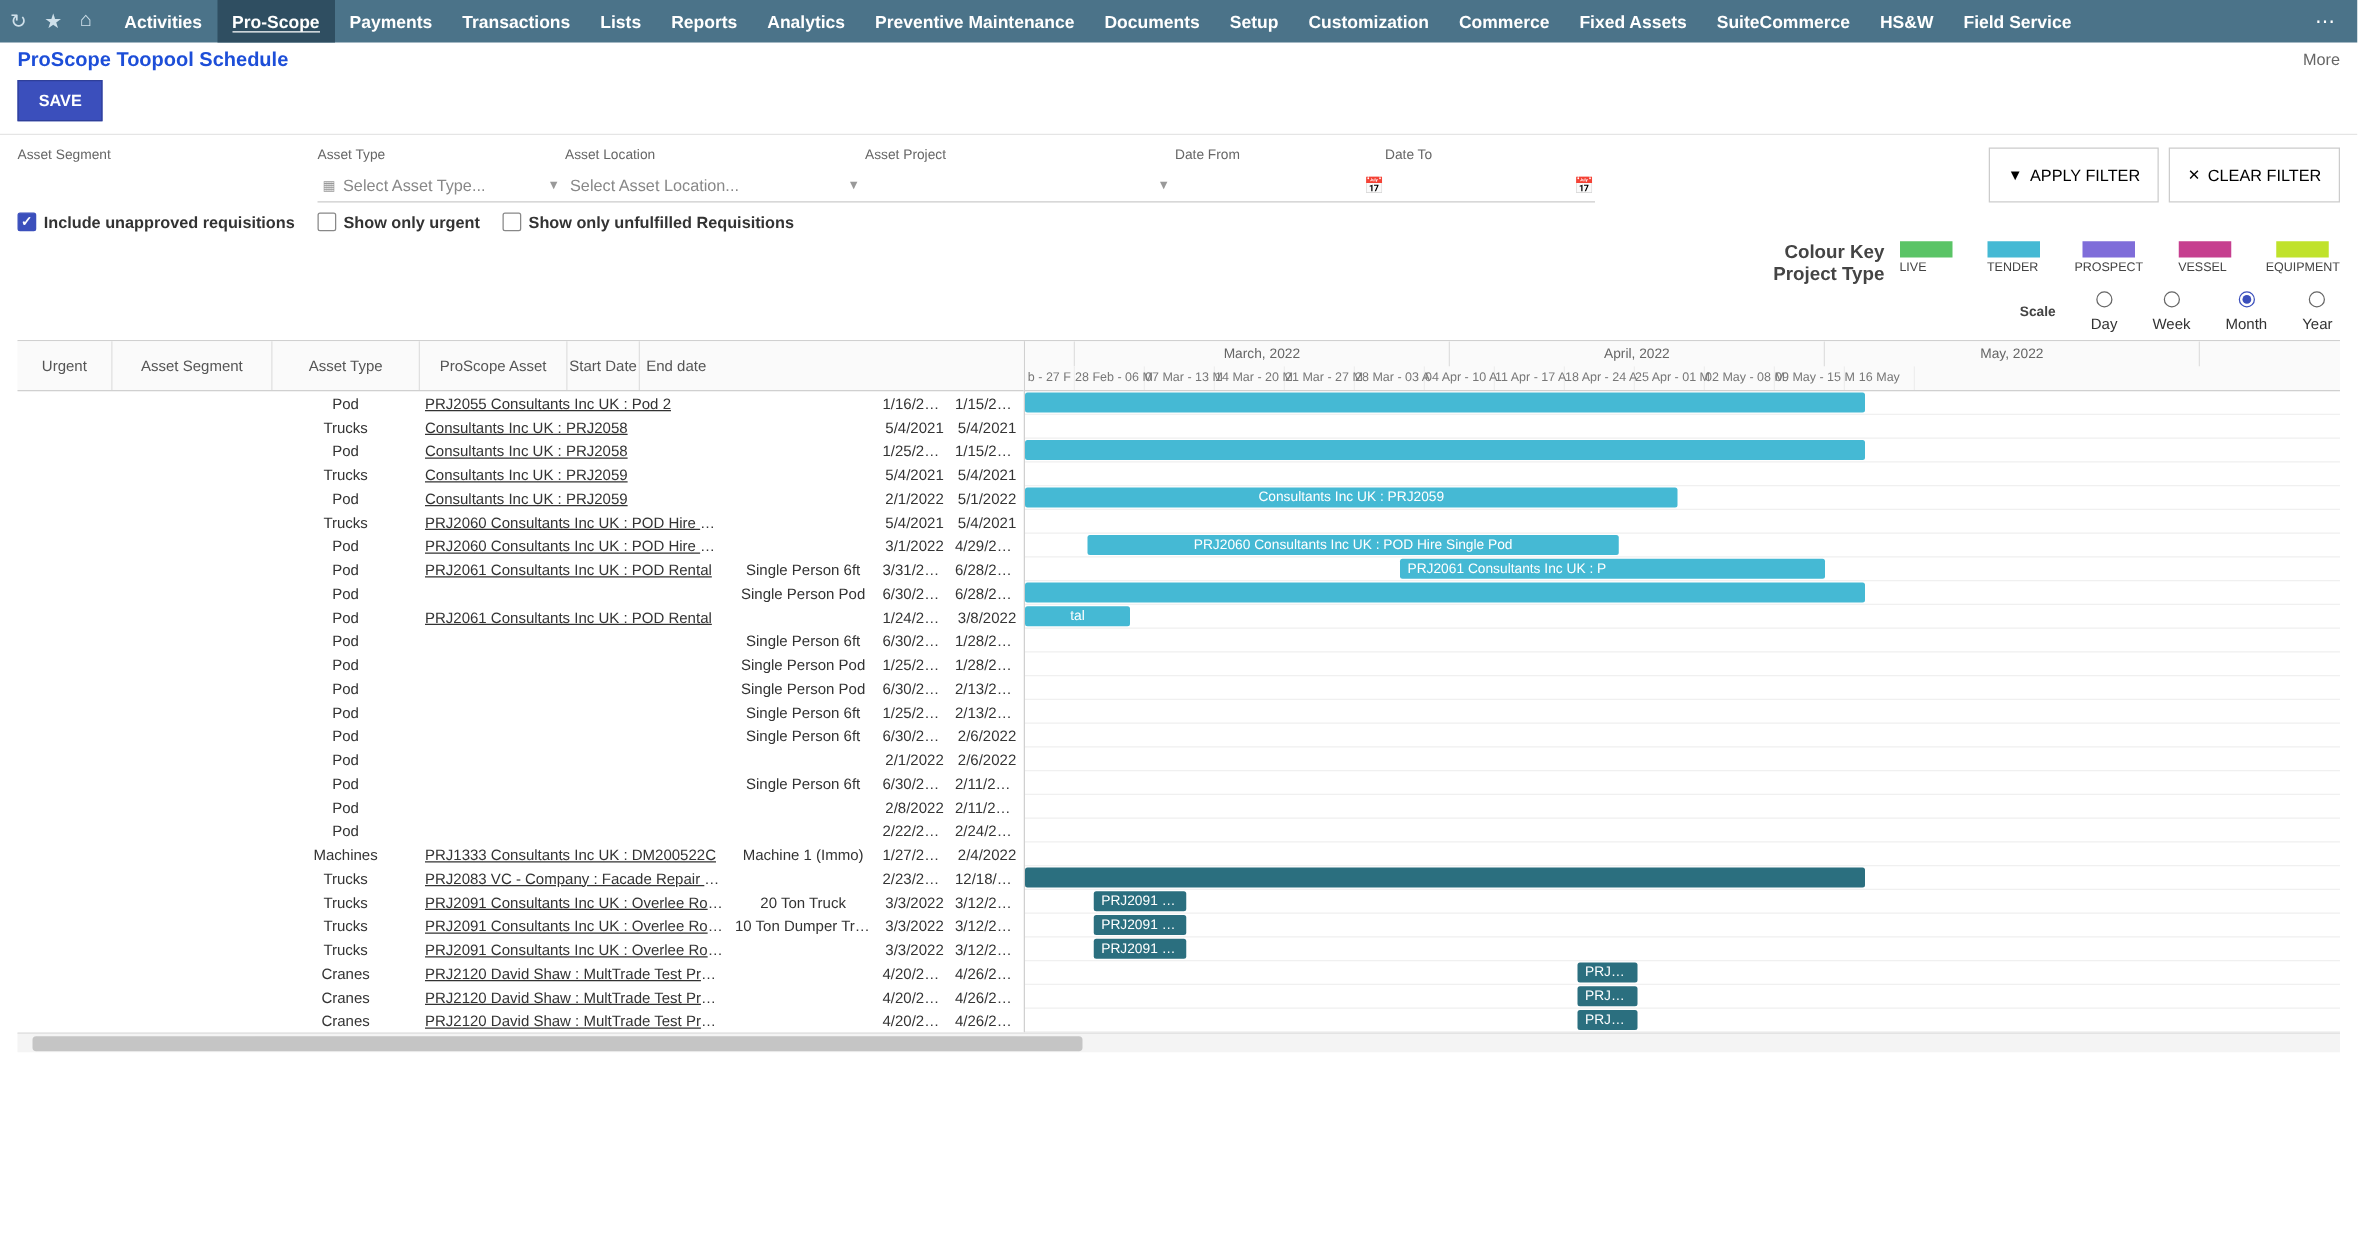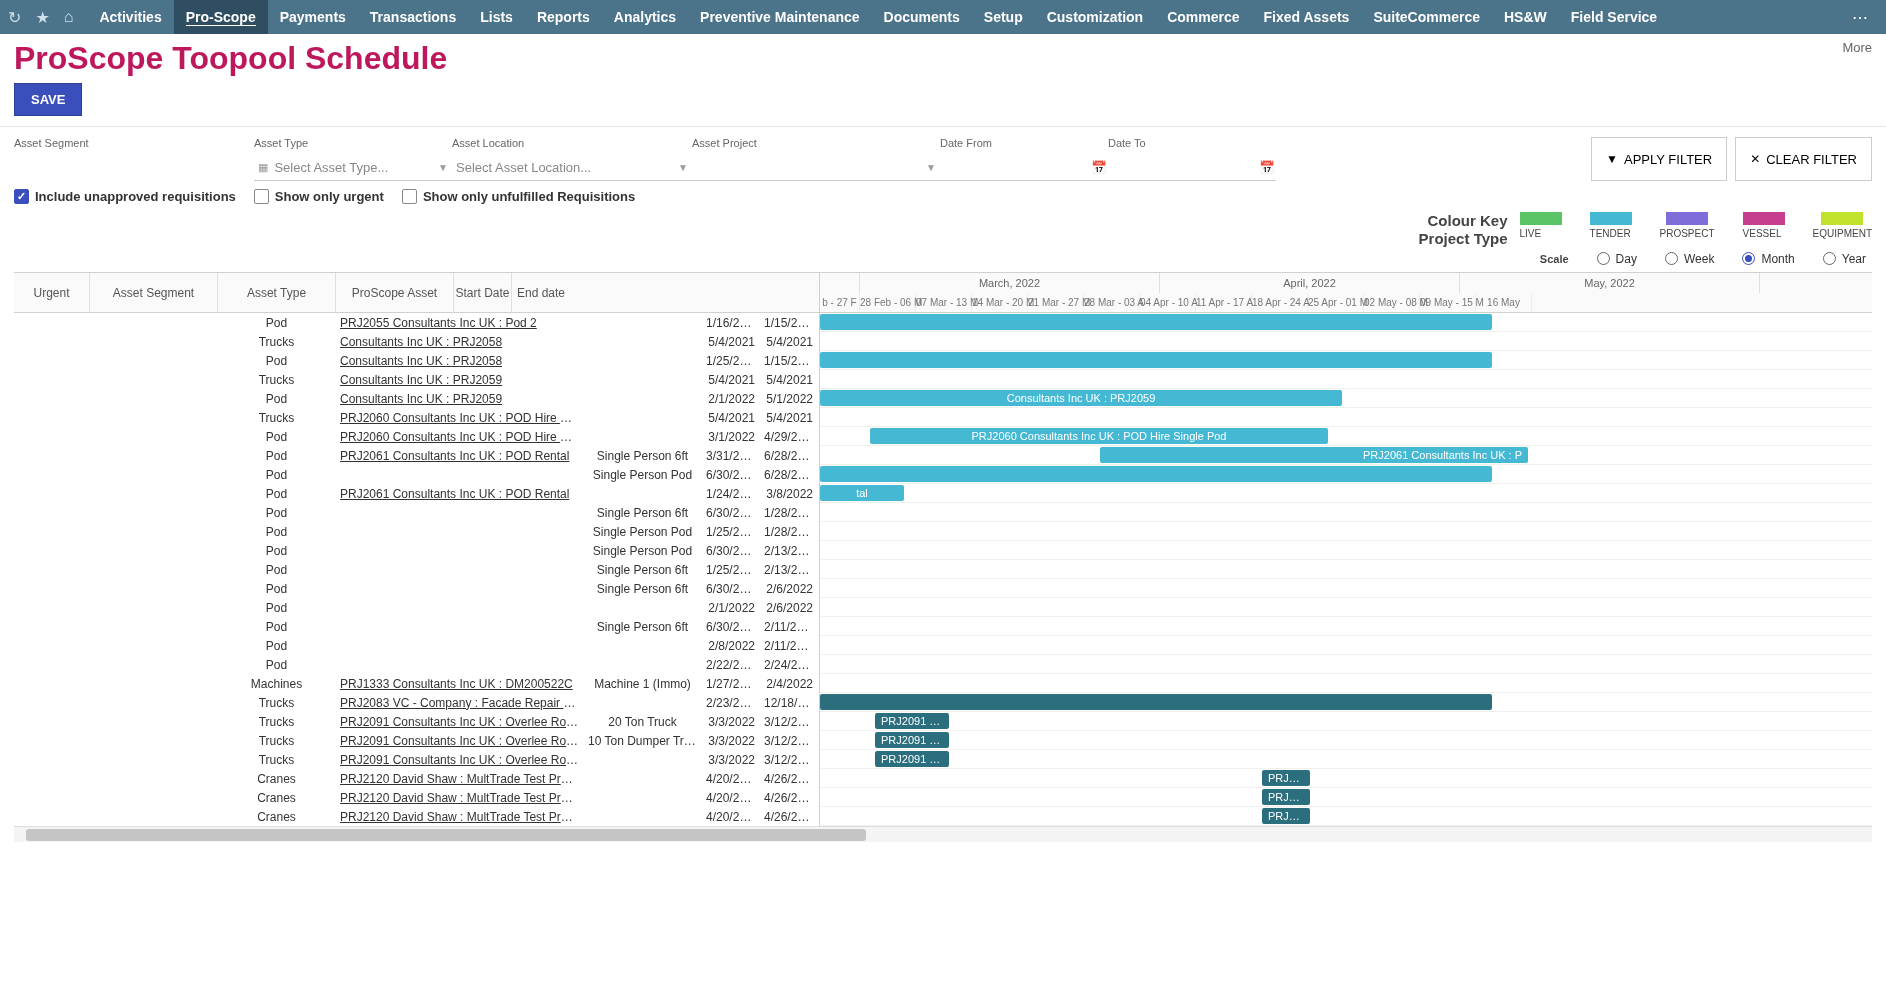--- a/index.html
+++ b/index.html
@@ -5,21 +5,21 @@
 * { box-sizing: border-box; margin: 0; padding: 0; }
 body { font-family: -apple-system, BlinkMacSystemFont, "Segoe UI", Arial, sans-serif; font-size: 12px; color: #333; background: #fff; width: 1886px; }
 .topnav { background: #4b7389; display: flex; align-items: center; height: 34px; padding: 0 8px; }
 .topnav .nav-icon { color: #cfe0ea; font-size: 16px; margin-right: 14px; cursor: pointer; }
 .topnav .nav-item { color: #fff; font-size: 14px; font-weight: 600; padding: 0 12px; height: 34px; line-height: 34px; cursor: pointer; }
 .topnav .nav-item.active { background: #2f4e61; }
 .topnav .nav-item.active span { border-bottom: 1px solid #fff; }
 .topnav .spacer { flex: 1; }
 .topnav .more-dots { color: #fff; font-size: 16px; padding: 0 10px; cursor: pointer; }
 .page-title-row { display: flex; align-items: flex-start; padding: 6px 14px 2px; }
-.page-title { font-size: 32px; font-weight: 600; color: #be185d; }
+.page-title { font-size: 16px; font-weight: 600; color: #1d4ed8; }
 .more-link { margin-left: auto; color: #666; font-size: 13px; cursor: pointer; }
 .save-row { padding: 4px 14px 10px; border-bottom: 1px solid #e5e5e5; }
 .btn-save { background: #3b4fbc; color: #fff; border: 1px solid #2f3f99; padding: 8px 16px; font-size: 13px; font-weight: 600; cursor: pointer; }
 .filter-row { display: flex; padding: 10px 14px 4px; gap: 0; }
 .filter-col { position: relative; }
 .fc-seg { width: 216px; }
 .fc-type { width: 198px; }
 .fc-loc { width: 240px; }
 .fc-proj { width: 248px; }
 .fc-dfrom { width: 168px; }
@@ -43,21 +43,21 @@
 .legend-col { text-align: left; }
 .legend-swatch { width: 42px; height: 13px; margin: 0 auto 3px; }
 .sw-live { background: #5ac466; }
 .sw-tender { background: #45b9d4; }
 .sw-prospect { background: #7f6dd9; }
 .sw-vessel { background: #c63f8f; }
 .sw-equip { background: #c0e22b; }
 .legend-name { font-size: 10px; color: #444; }
 .scale-row { display: flex; justify-content: flex-end; padding: 0 20px 6px; align-items: center; gap: 28px; }
 .scale-label { font-size: 11px; font-weight: 600; color: #444; }
-.radio-item { display: flex; gap: 6px; cursor: pointer; }
+.radio-item { display: flex; align-items: center; gap: 6px; cursor: pointer; flex-direction: column; }
 .radio-circle { width: 13px; height: 13px; border: 1.5px solid #666; border-radius: 50%; display: inline-flex; align-items: center; justify-content: center; }
 .radio-circle.sel::after { content: ""; width: 7px; height: 7px; background: #3b4fbc; border-radius: 50%; }
 .radio-circle.sel { border-color: #3b4fbc; }
 .radio-txt { font-size: 12px; }
 .schedule { display: flex; border-top: 1px solid #d0d0d0; margin: 0 14px; position: relative; }
 .grid-left { width: 806px; flex-shrink: 0; border-right: 1px solid #d0d0d0; }
 .grid-right { flex: 1; overflow: hidden; position: relative; }
 .ghead { display: flex; height: 40px; border-bottom: 1px solid #d0d0d0; background: #fafafa; }
 .gh-cell { border-right: 1px solid #e0e0e0; display: flex; align-items: center; justify-content: center; font-size: 12px; color: #555; font-weight: 500; }
 .gh-urgent { width: 76px; }
@@ -534,24 +534,24 @@
         <div class="rrow"></div>
         <div class="rrow">
           <div class="bar tender" style="left: 0px; width: 672px; text-align: center;"></div>
         </div>
         <div class="rrow"></div>
         <div class="rrow">
           <div class="bar tender" style="left: 0px; width: 522px; text-align: center;">Consultants Inc UK : PRJ2059</div>
         </div>
         <div class="rrow"></div>
         <div class="rrow">
-          <div class="bar tender" style="left: 50px; width: 458px; text-align: center;">PRJ2060 Consultants Inc UK : POD Hire Single Pod</div>
-        </div>
-        <div class="rrow">
-          <div class="bar tender" style="left: 280px; width: 428px; text-align: right;">PRJ2061 Consultants Inc UK : P</div>
+          <div class="bar tender" style="left: 50px; width: 425px; text-align: center;">PRJ2060 Consultants Inc UK : POD Hire Single Pod</div>
+        </div>
+        <div class="rrow">
+          <div class="bar tender" style="left: 300px; width: 340px; text-align: left;">PRJ2061 Consultants Inc UK : P</div>
         </div>
         <div class="rrow">
           <div class="bar tender" style="left: 0px; width: 672px; text-align: center;"></div>
         </div>
         <div class="rrow">
           <div class="bar tender" style="left: 0px; width: 84px; text-align: center;">tal</div>
         </div>
         <div class="rrow"></div>
         <div class="rrow"></div>
         <div class="rrow"></div>

